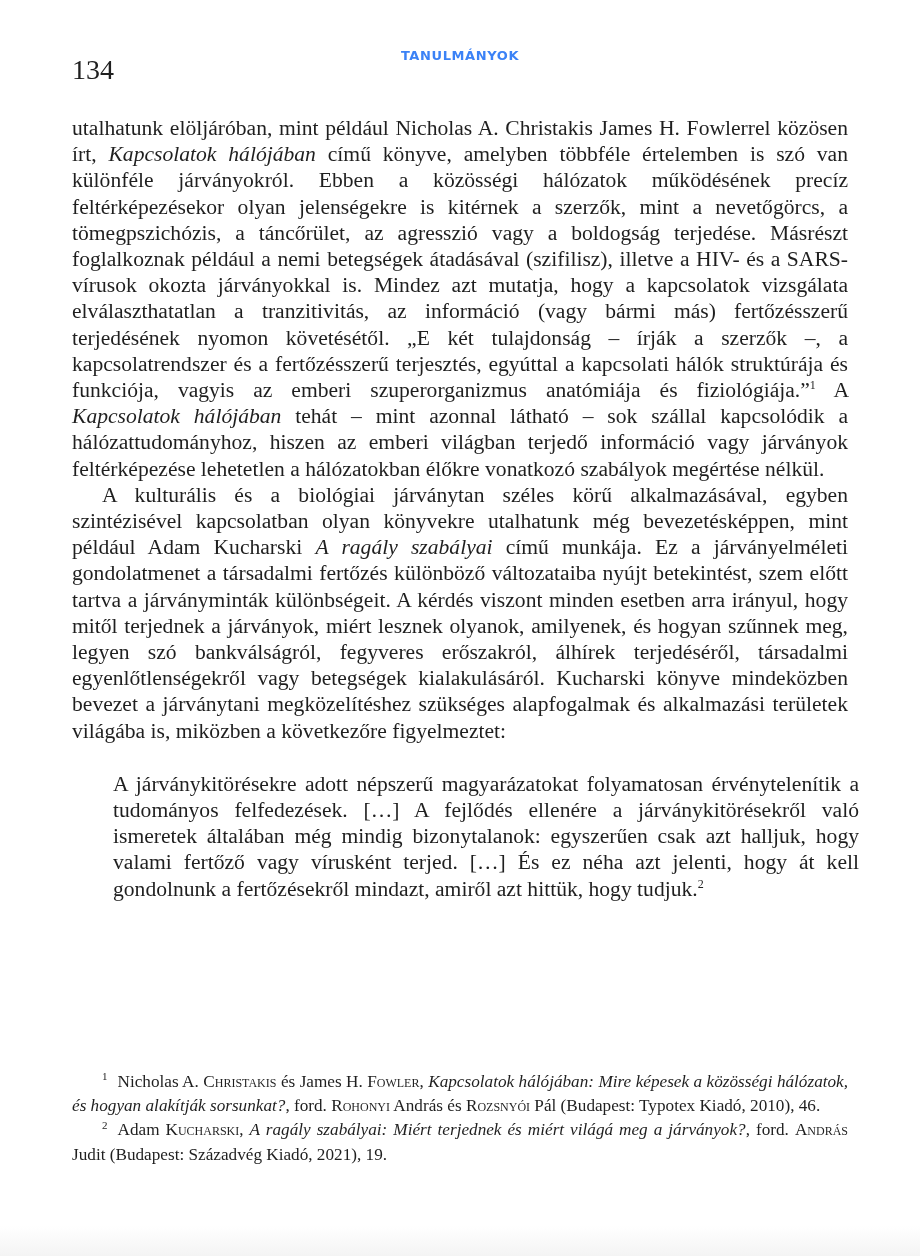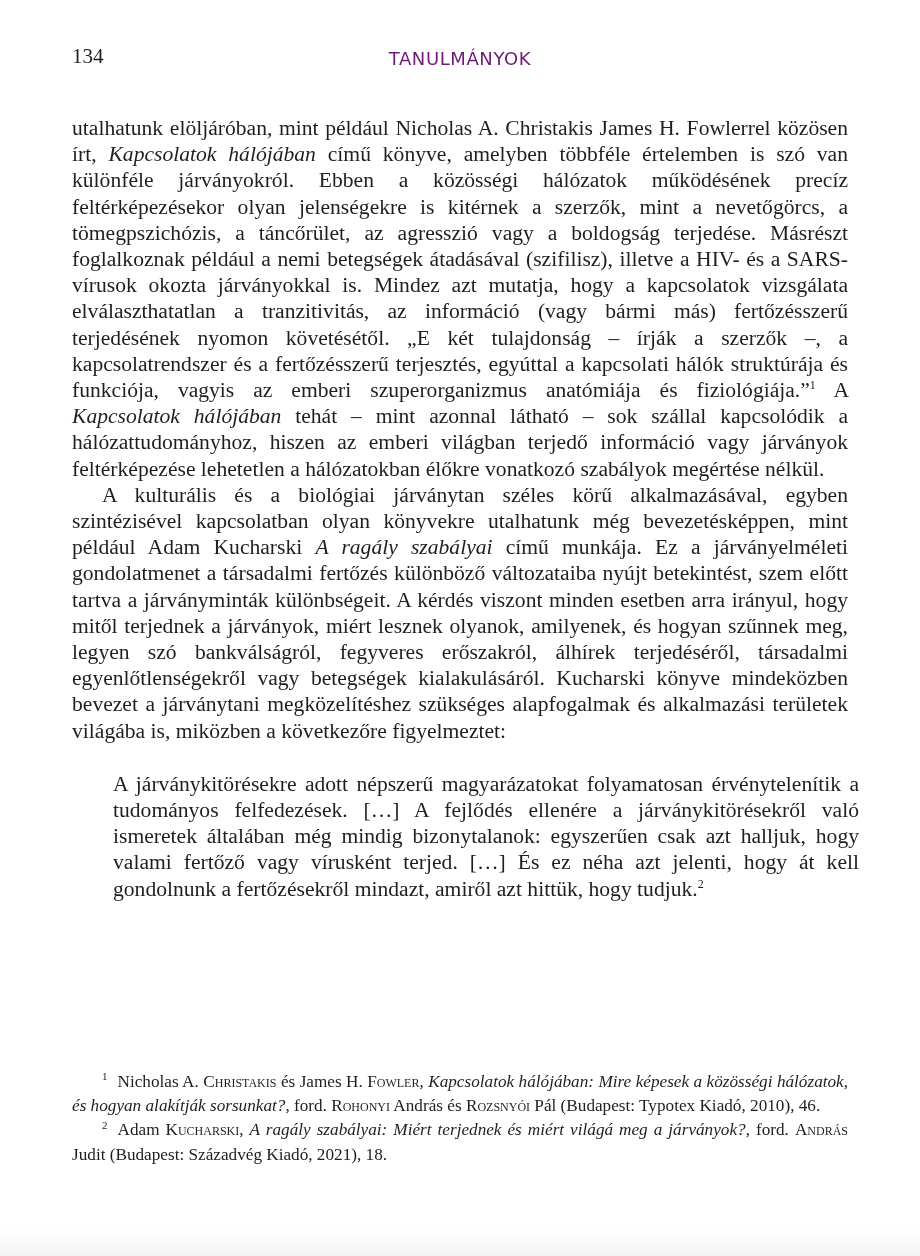--- a/index.html
+++ b/index.html
@@ -21,33 +21,34 @@
     .running-head {
       position: absolute;
       top: 44px;
       left: 72px;
       width: 776px;
       height: 26px;
     }
     .page-number {
       position: absolute;
       left: 0;
-      top: 0;
-      font-size: 21px;
+      top: 10px;
+      font-size: 28px;
       font-family: "Liberation Serif", serif;
     }
     .section-title {
       position: absolute;
       left: 0; right: 0;
       top: 4px;
       text-align: center;
       font-family: "DejaVu Sans", sans-serif;
-      font-size: 18px;
+      font-size: 13px;
       letter-spacing: 0.6px;
-      color: #701a75;
+      color: #3b82f6;
+      font-weight: bold;
     }
     .text-block {
       position: absolute;
       left: 72px;
       width: 776px;
       top: 115px;
     }
     p.body {
       margin: 0;
       font-size: 21.6px;
@@ -107,16 +108,16 @@
   <p class="body indent"><span>A kulturális és a biológiai járványtan széles körű alkalmazásával, egyben szintézisével kapcsolatban olyan könyvekre utalhatunk még bevezetésképpen, mint például Adam Kucharski </span><em>A ragály szabályai</em><span> című munkája. Ez a járvány­elméleti gondolatmenet a társadalmi fertőzés különböző változataiba nyújt betekintést, szem előtt tartva a járványminták különbségeit. A kérdés viszont minden esetben arra irányul, hogy mitől terjednek a járványok, miért lesznek olyanok, amilyenek, és hogyan szűnnek meg, legyen szó bankválságról, fegy­veres erőszakról, álhírek terjedéséről, társadalmi egyenlőtlenségekről vagy betegségek kialakulásáról. Kucharski könyve mindeközben bevezet a járvány­tani megközelítéshez szükséges alapfogalmak és alkalmazási területek világá­ba is, miközben a következőre figyelmeztet:</span></p>
 
   <blockquote class="blockquote">
     <p><span>A járványkitörésekre adott népszerű magyarázatokat folyamatosan ér­vénytelenítik a tudományos felfedezések. […] A fejlődés ellenére a jár­ványkitörésekről való ismeretek általában még mindig bizonytalanok: egyszerűen csak azt halljuk, hogy valami fertőző vagy vírusként terjed. […] És ez néha azt jelenti, hogy át kell gondolnunk a fertőzésekről mindazt, amiről azt hittük, hogy tudjuk.</span><sup class="fn">2</sup></p>
   </blockquote>
 </main>
 
 <section class="footnotes">
   <p class="footnote"><span class="fn-mark">1</span><span>Nicholas A. </span><span class="sc">Christakis</span><span> és James H. </span><span class="sc">Fowler</span><span>, </span><em>Kapcsolatok hálójában: Mire képesek a közös­ségi hálózatok, és hogyan alakítják sorsunkat?</em><span>, ford. </span><span class="sc">Rohonyi</span><span> András és </span><span class="sc">Rozsnyói</span><span> Pál (Budapest: Typotex Kiadó, 2010), 46.</span></p>
 
-  <p class="footnote"><span class="fn-mark">2</span><span>Adam </span><span class="sc">Kucharski</span><span>, </span><em>A ragály szabályai: Miért terjednek és miért világá meg a járványok?</em><span>, ford. </span><span class="sc">András</span><span> Judit (Budapest: Századvég Kiadó, 2021), 18.</span></p>
+  <p class="footnote"><span class="fn-mark">2</span><span>Adam </span><span class="sc">Kucharski</span><span>, </span><em>A ragály szabályai: Miért terjednek és miért világá meg a járványok?</em><span>, ford. </span><span class="sc">András</span><span> Judit (Budapest: Századvég Kiadó, 2021), 19.</span></p>
 </section>
 
 <div class="page-bottom-shade"></div>
 
 </body></html>

